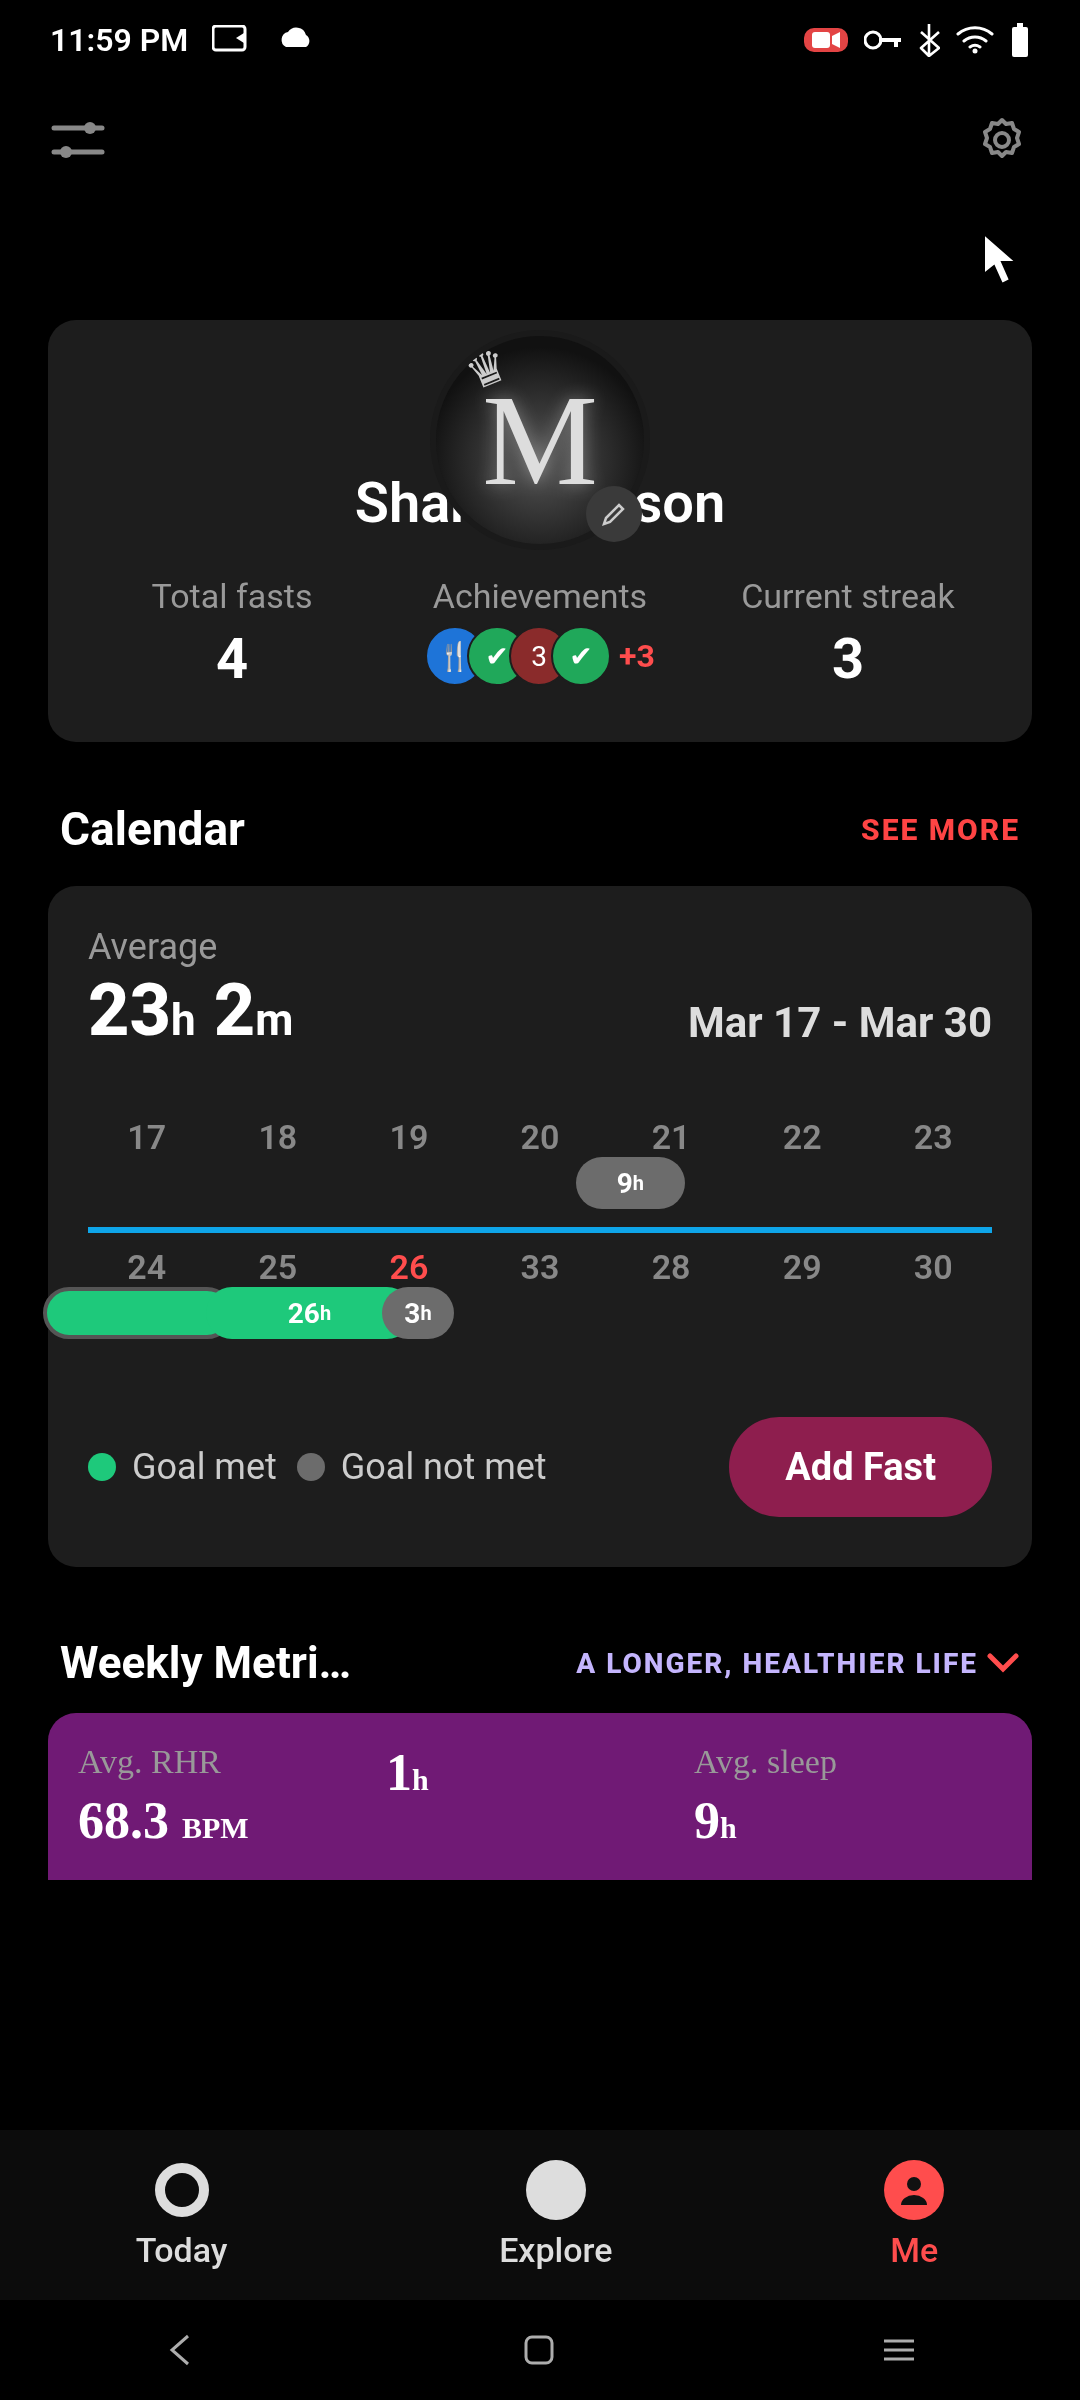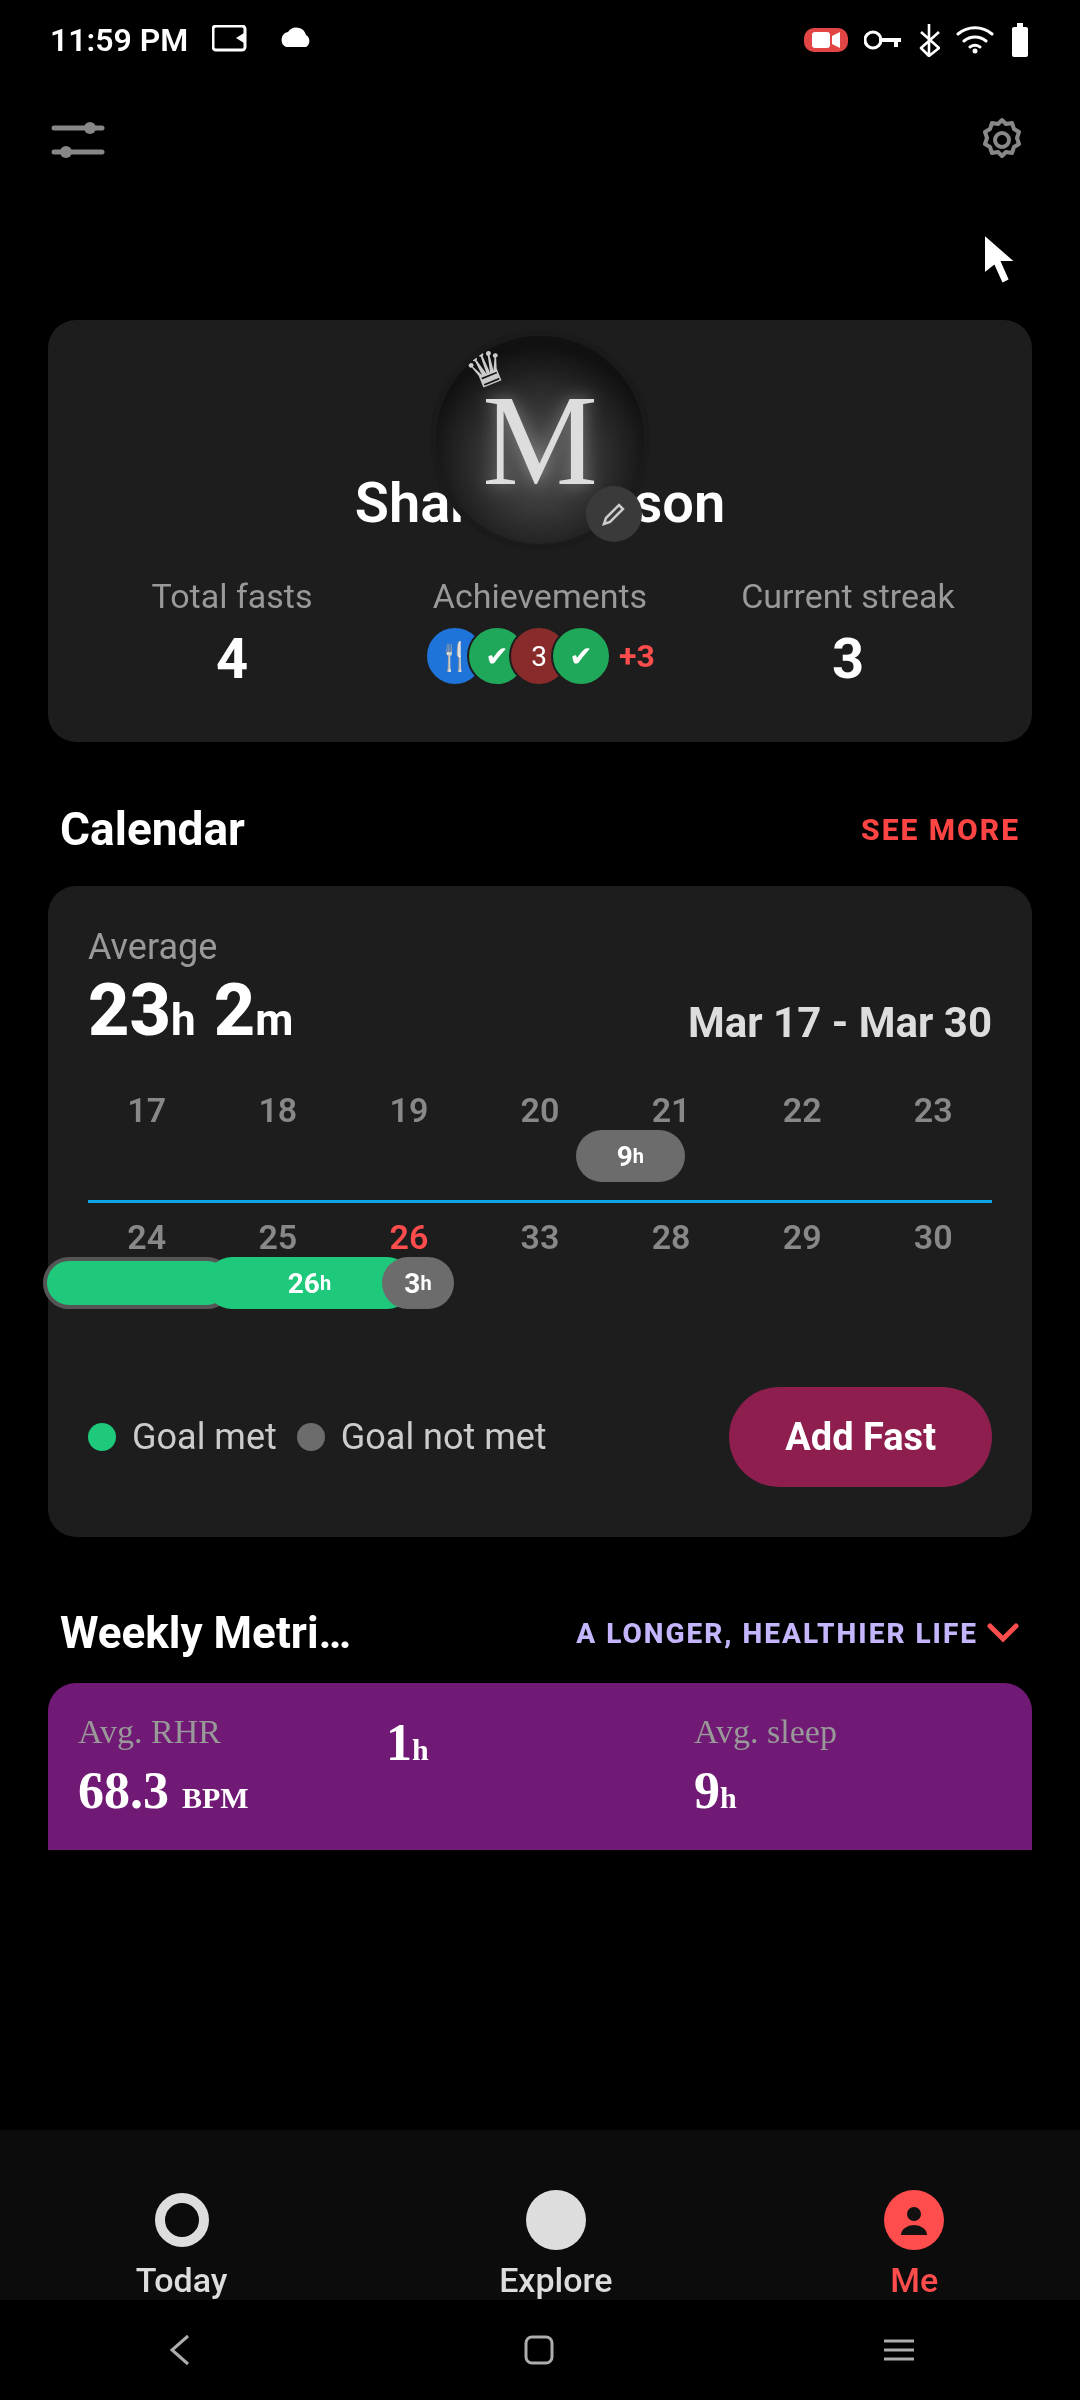--- a/index.html
+++ b/index.html
@@ -144,35 +144,35 @@
   .cal-card {
     margin: 0 48px;
     background: #1d1d1d;
     border-radius: 28px;
     padding: 40px 40px 50px;
   }
   .cal-top {
     display: flex;
     justify-content: space-between;
     align-items: flex-end;
-    margin-bottom: 23px;
+    margin-bottom: 50px;
   }
   .avg-label { color: #999; font-size: 36px; }
   .avg-value { font-size: 72px; font-weight: 800; }
   .avg-value .unit { font-size: 44px; font-weight: 700; }
   .date-range { font-size: 42px; font-weight: 700; color: #ddd; margin-bottom: 6px; }
 
   .cal-grid { position: relative; }
   .cal-row {
     display: flex;
     justify-content: space-between;
     padding: 14px 0 70px;
     position: relative;
   }
-  .cal-row + .cal-row { border-top: 3px solid #0ea5e9; }
+  .cal-row + .cal-row { border-top: 6px solid #0ea5e9; }
   .cal-day {
     width: 13%;
     text-align: center;
     color: #888;
     font-size: 34px;
     font-weight: 600;
     position: relative;
   }
   .cal-day.today { color: #ff4d4d; }
   .cal-day.today::before {
@@ -247,21 +247,21 @@
 
   
   .bottom-nav {
     position: absolute;
     bottom: 100px;
     left: 0; right: 0;
     height: 170px;
     background: #0c0c0c;
     display: flex;
     justify-content: space-around;
-    align-items: flex-end;
+    align-items: center;
   }
   .nav-item { text-align: center; color: #ddd; font-size: 34px; font-weight: 500; }
   .nav-item.active { color: #ff4d4d; }
   .nav-icon {
     width: 60px; height: 60px;
     margin: 0 auto 10px;
     border-radius: 50%;
     display: flex; align-items: center; justify-content: center;
   }
 

